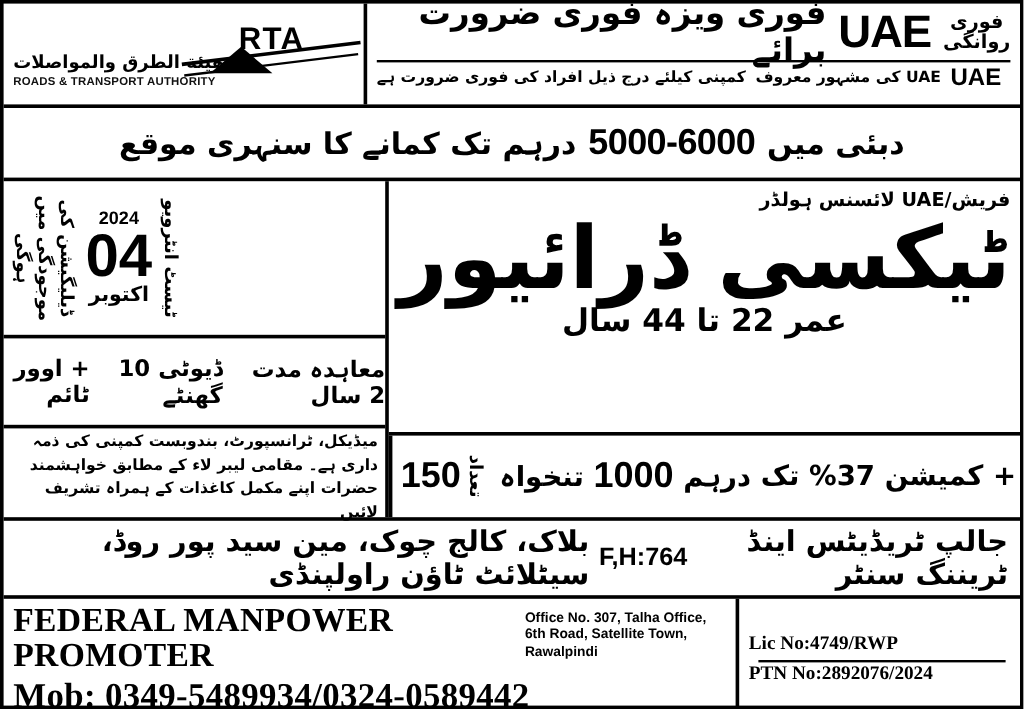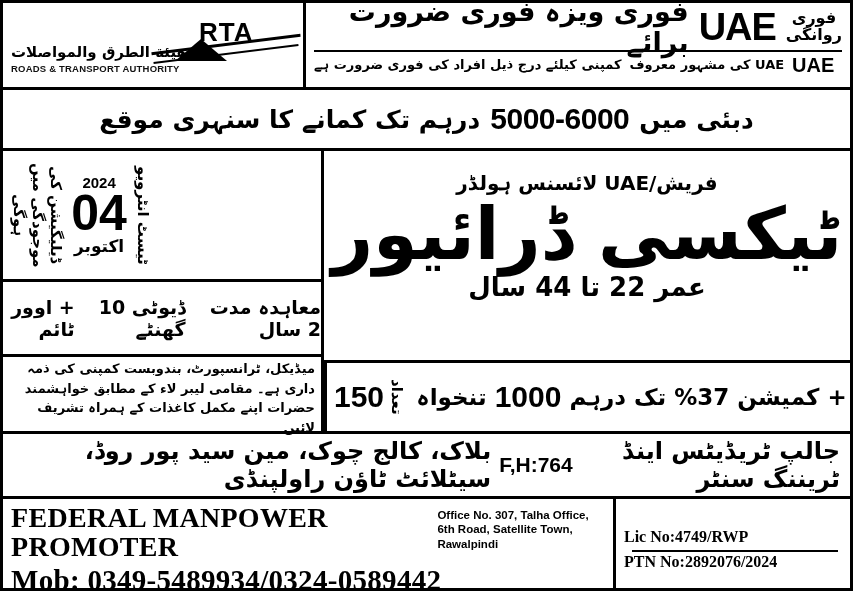--- a/index.html
+++ b/index.html
@@ -181,24 +181,24 @@
   }
   .notes-u{
     font-family:"DejaVu Sans", sans-serif;direction:rtl;
     font-size:13px;font-weight:bold;line-height:1.5;text-align:right;
   }
 
   .col-right{
     flex:1;position:relative;
   }
   .lic-line{
-    text-align:center;direction:rtl;
-    font-family:"DejaVu Sans", sans-serif;
-    font-size:20px;font-weight:bold;
-    padding:20px 8px 0 8px;
+    direction:rtl;
+    font-family:"DejaVu Sans", sans-serif;
+    font-size:16px;font-weight:bold;
+    padding:6px 8px 0 8px;
   }
   .title-big{
     text-align:center;direction:rtl;
     font-family:"DejaVu Sans", sans-serif;
     font-size:72px;font-weight:bold;line-height:1.15;
     margin-top:-2px;
   }
   .age-line{
     text-align:center;direction:rtl;
     font-family:"DejaVu Sans", sans-serif;

